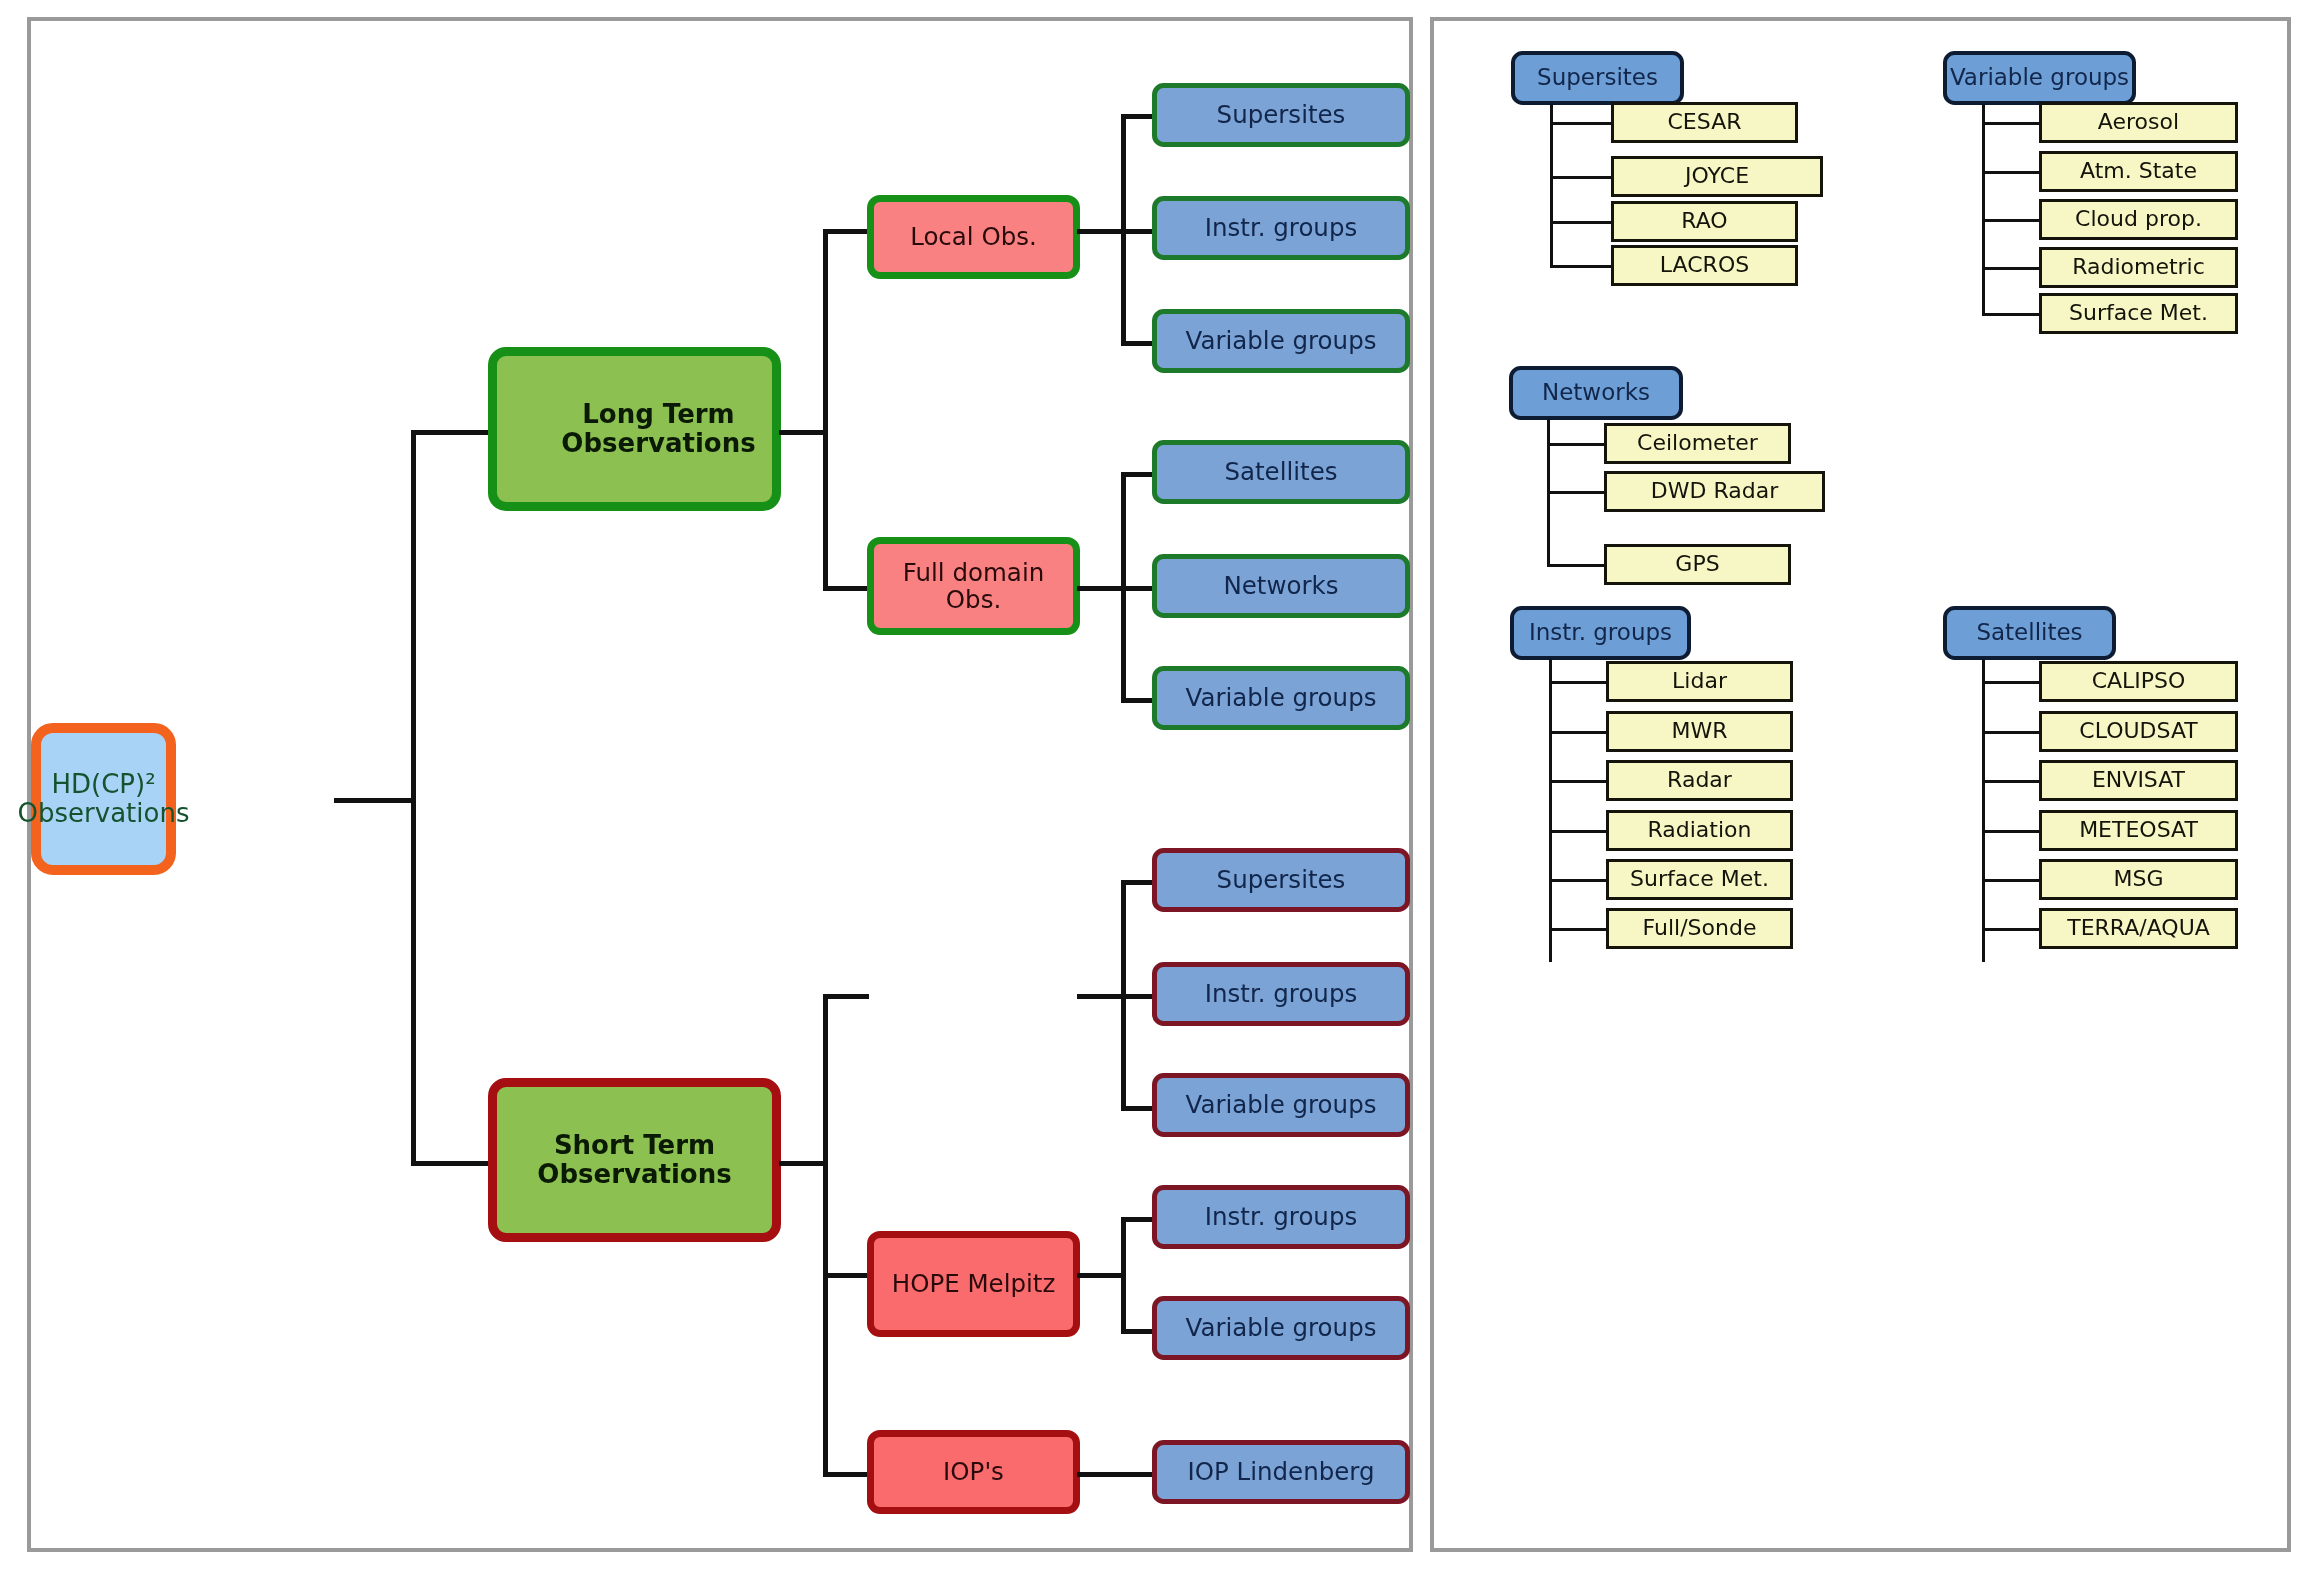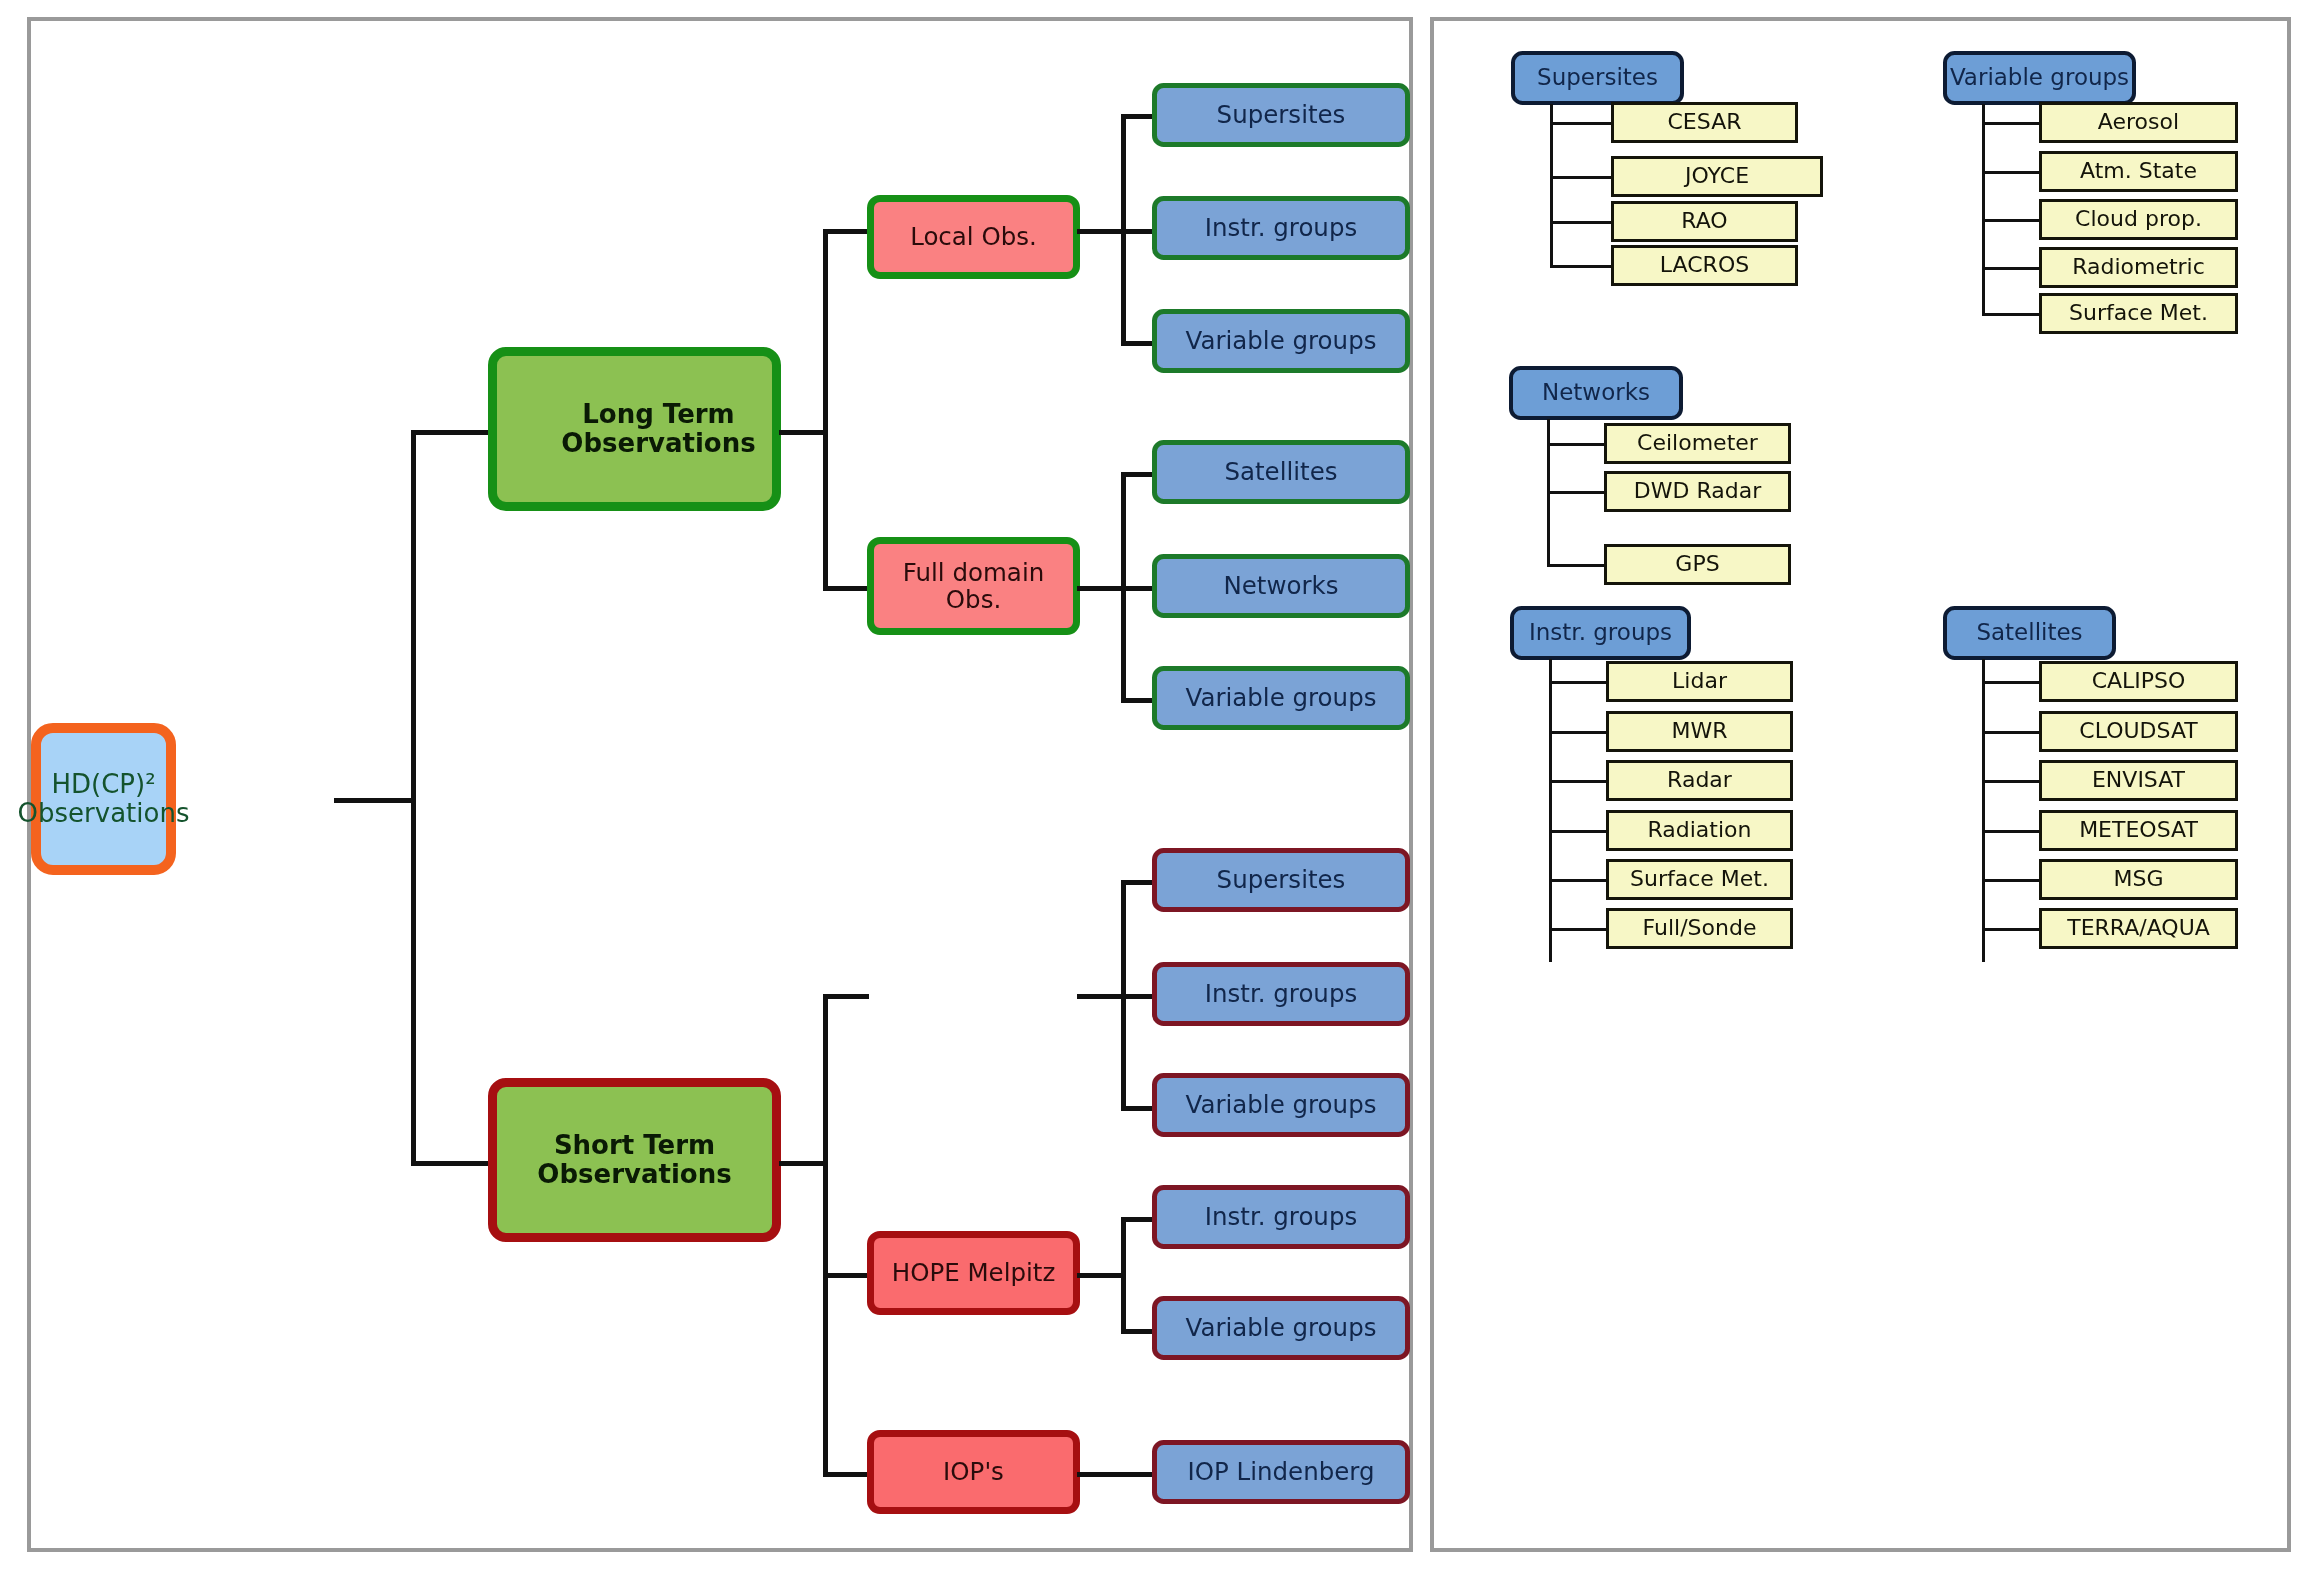--- a/index.html
+++ b/index.html
@@ -138,21 +138,21 @@
     <div class="node n-blue-r" style="left:1121px;top:827px;width:258px;height:64px;">
       <span>Supersites</span>
     </div>
     <div class="node n-blue-r" style="left:1121px;top:941px;width:258px;height:64px;">
       <span>Instr. groups</span>
     </div>
     <div class="node n-blue-r" style="left:1121px;top:1052px;width:258px;height:64px;">
       <span>Variable groups</span>
     </div>
 
-    <div class="node n-salmon-r" style="left:836px;top:1210px;width:213px;height:84px;">
+    <div class="node n-salmon-r" style="left:836px;top:1210px;width:213px;height:106px;">
       <span>HOPE Melpitz</span>
     </div>
     <div class="hline" style="left:1046px;top:1252px;width:45px;"></div>
     <div class="vline" style="left:1090px;top:1196px;height:116px;"></div>
     <div class="hline" style="left:1090px;top:1196px;width:34px;"></div>
     <div class="hline" style="left:1090px;top:1308px;width:34px;"></div>
 
     <div class="node n-blue-r" style="left:1121px;top:1164px;width:258px;height:64px;">
       <span>Instr. groups</span>
     </div>
@@ -224,21 +224,21 @@
       <span>Networks</span>
     </div>
     <div class="vline-thin" style="left:113px;top:398px;height:147px;"></div>
     <div class="hline-thin" style="left:113px;top:422px;width:58px;"></div>
     <div class="hline-thin" style="left:113px;top:470px;width:58px;"></div>
     <div class="hline-thin" style="left:113px;top:543px;width:58px;"></div>
 
     <div class="node n-leaf" style="left:170px;top:402px;width:187px;height:41px;">
       <span>Ceilometer</span>
     </div>
-    <div class="node n-leaf" style="left:170px;top:450px;width:187px;height:41px;">
+    <div class="node n-leaf" style="left:170px;top:450px;width:221px;height:41px;">
       <span>DWD Radar</span>
     </div>
     <div class="node n-leaf" style="left:170px;top:523px;width:187px;height:41px;">
       <span>GPS</span>
     </div>
 
     <div class="node n-head" style="left:76px;top:585px;width:181px;height:54px;">
       <span>Instr. groups</span>
     </div>
     <div class="vline-thin" style="left:115px;top:638px;height:303px;"></div>

